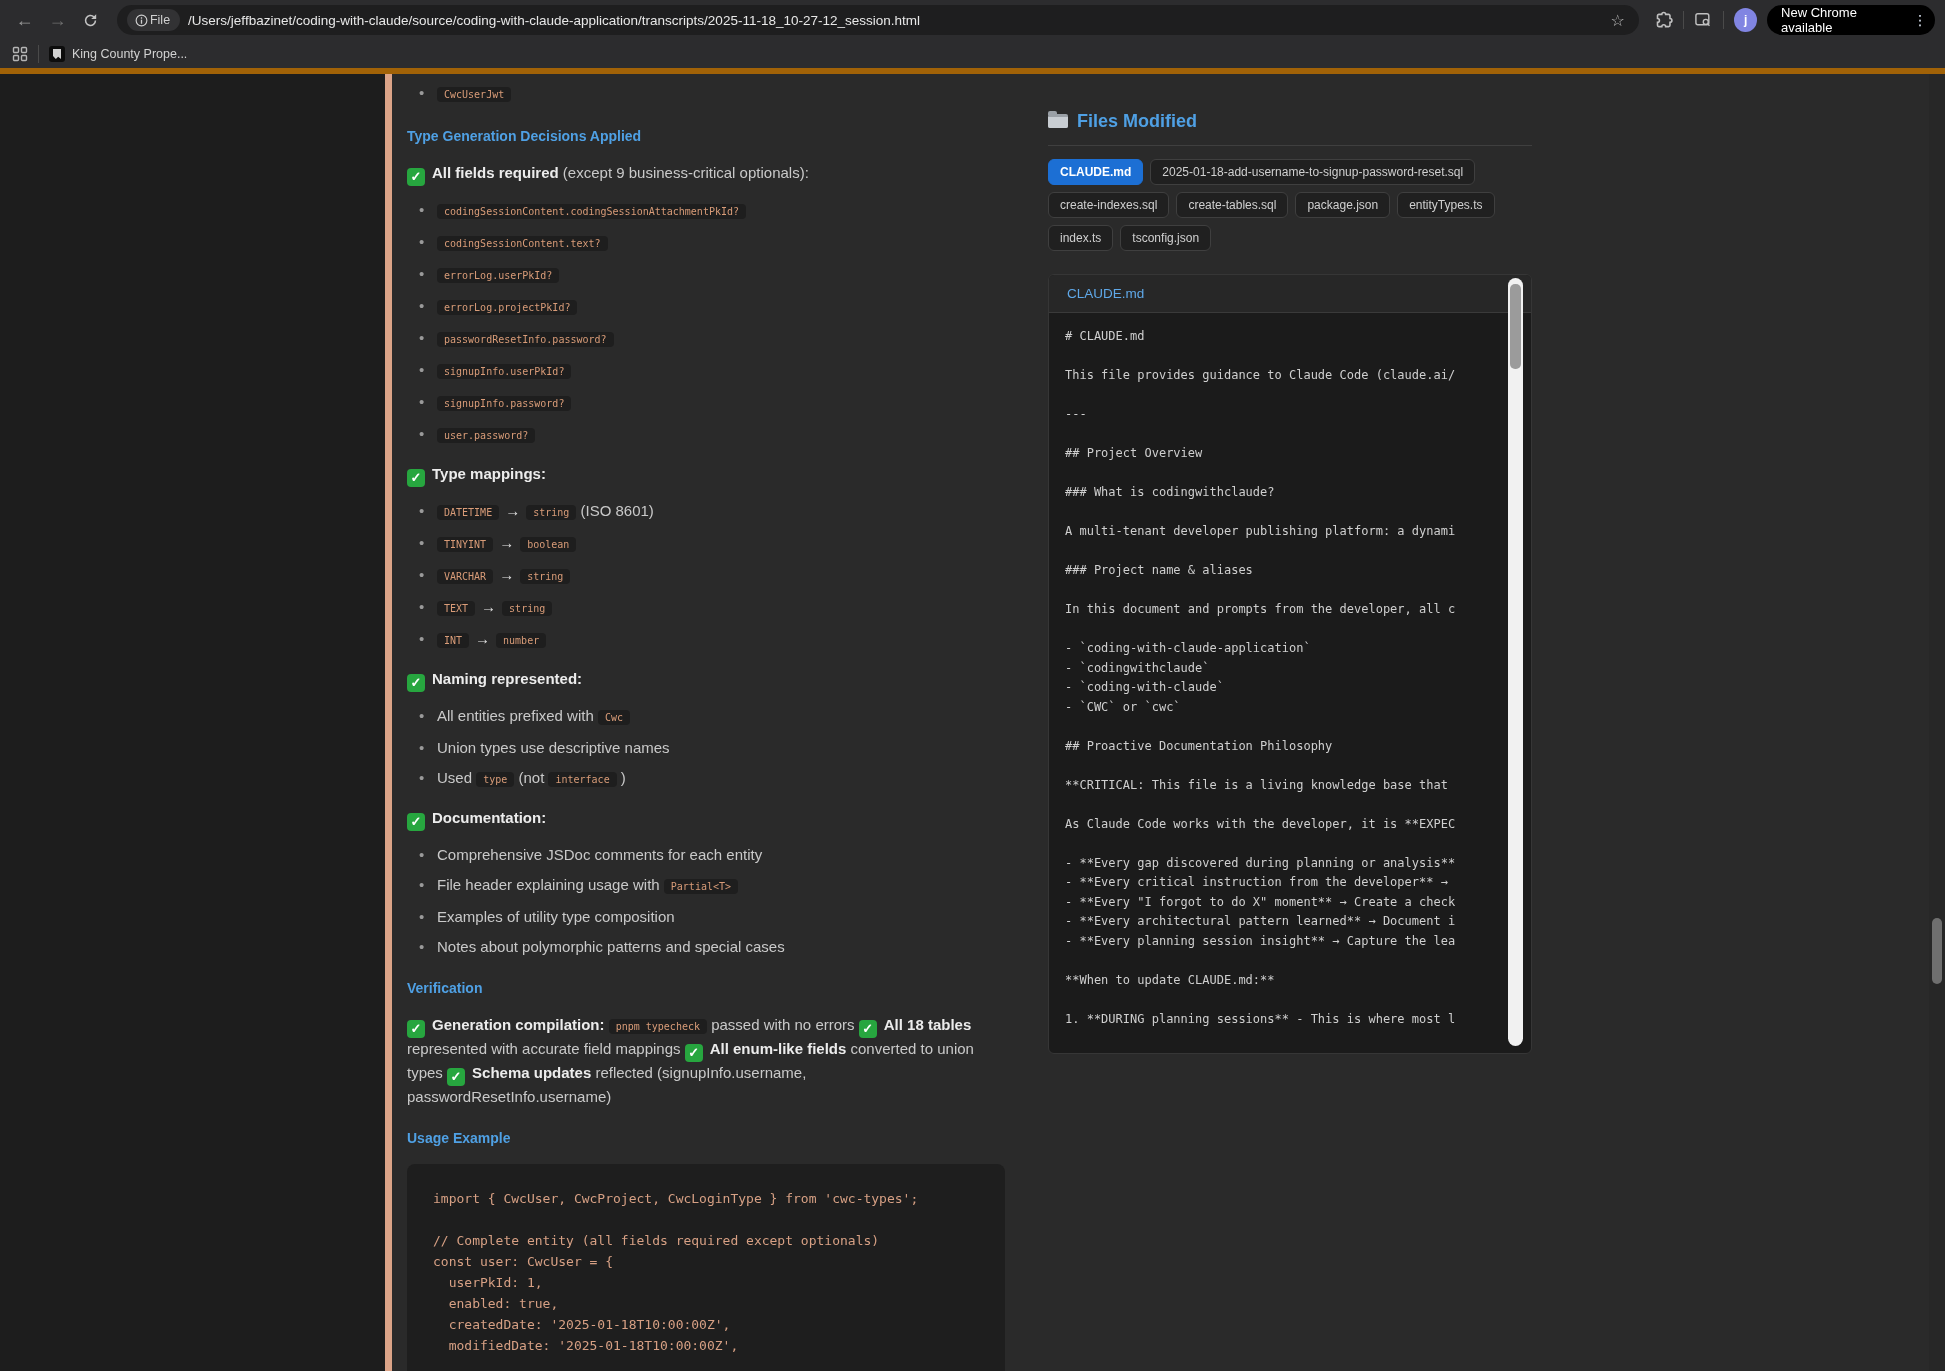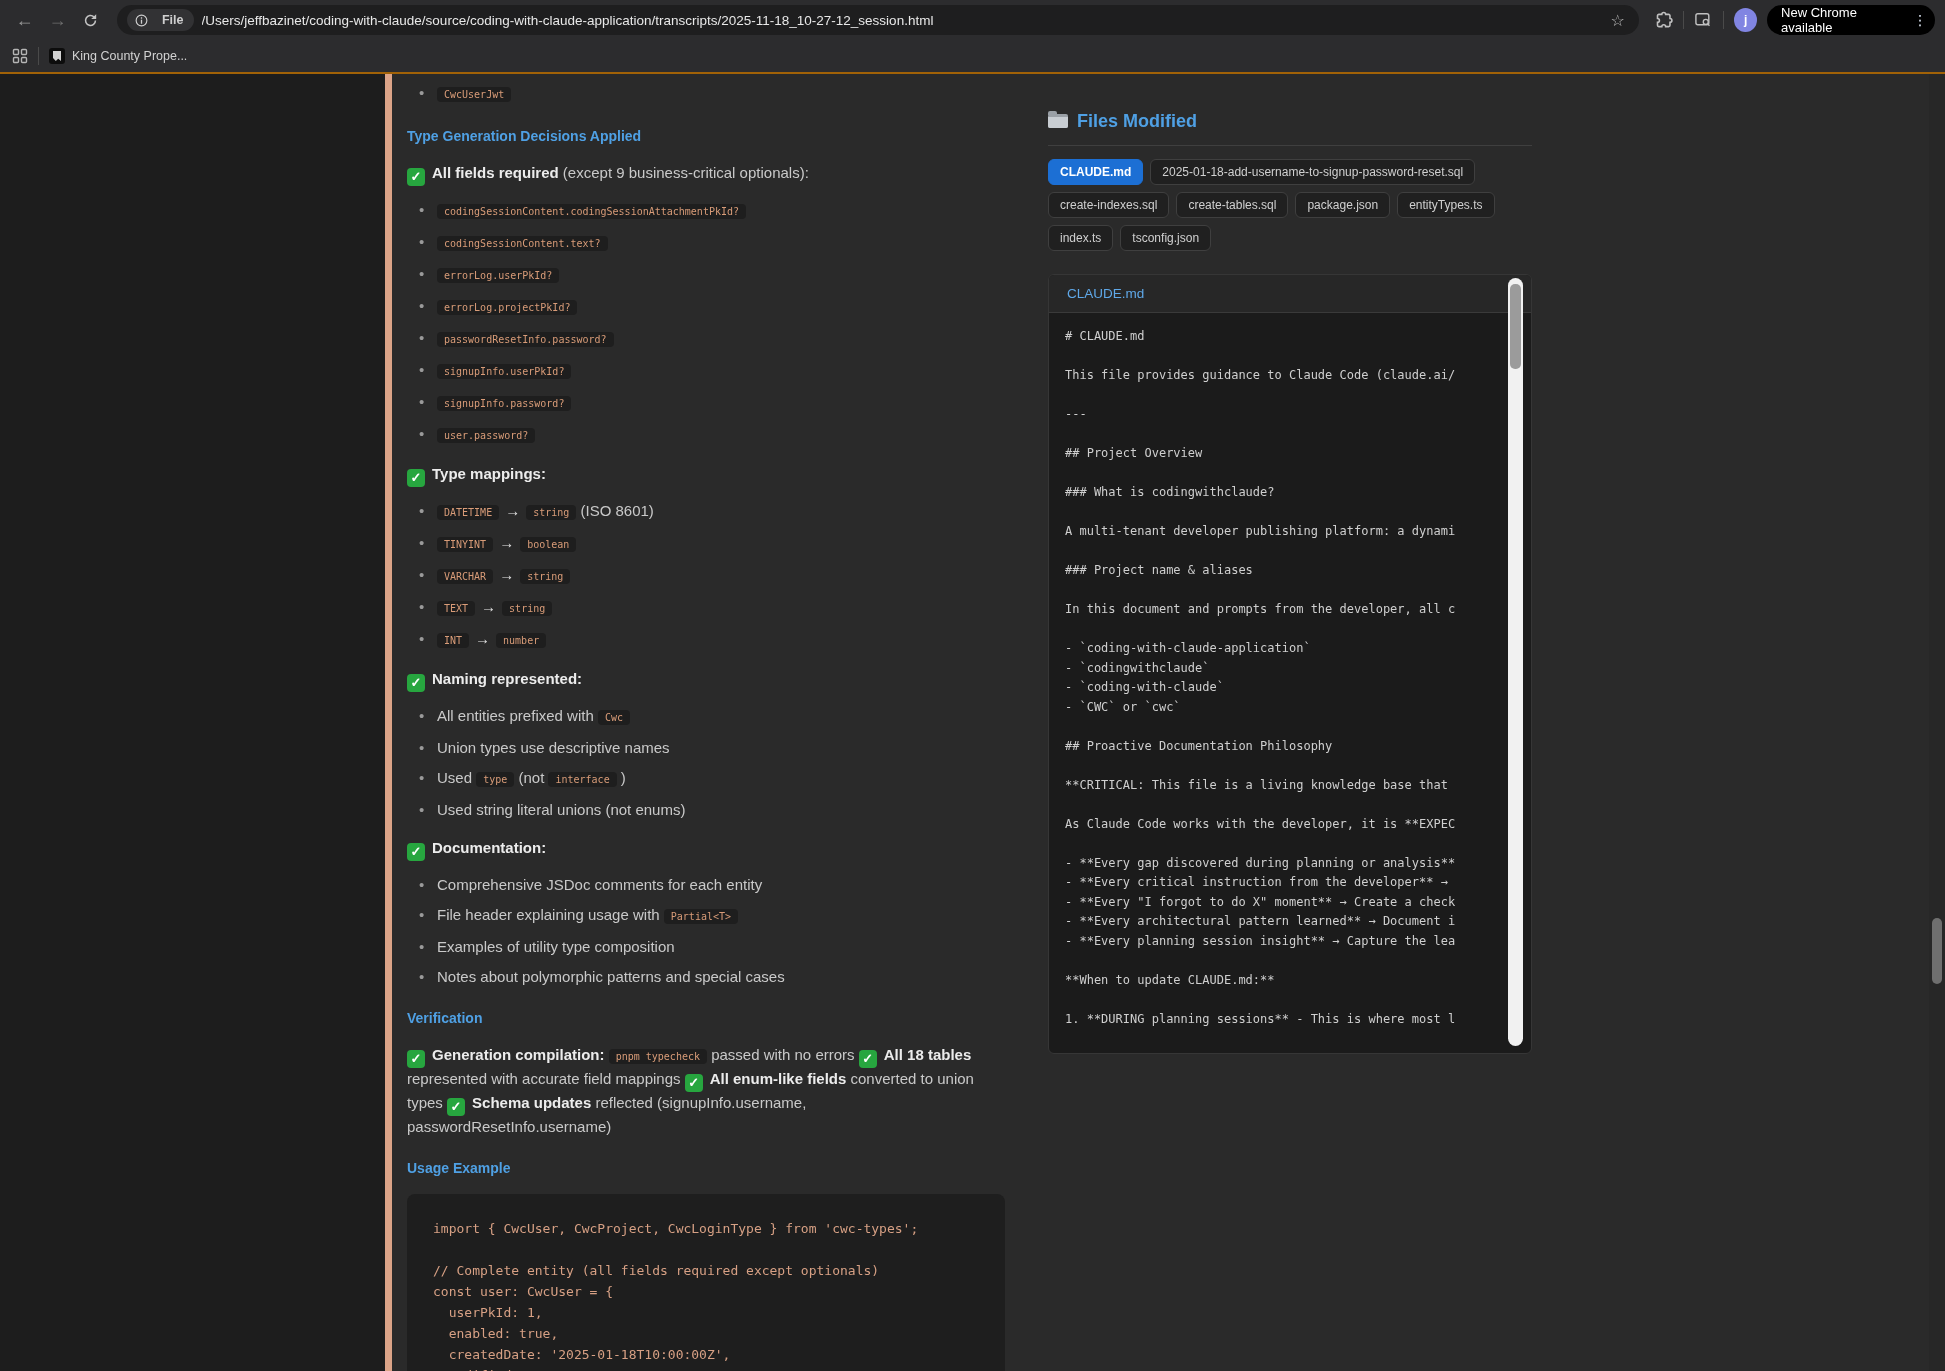--- a/index.html
+++ b/index.html
@@ -7,34 +7,34 @@
     font-family:"Liberation Sans", sans-serif; }
 
   
   .chrome { width:100%; background:#2c2c2e; }
   .toolbar { height:40px; display:flex; align-items:center; padding:0 10px; gap:4px; }
   .nav-btn { width:30px; height:30px; display:flex; align-items:center; justify-content:center;
     border-radius:50%; font-size:18px; color:#9a9a9a; }
   .nav-btn.fwd { color:#6e6e6e; }
   .omnibox { flex:0 0 auto; width:1522px; height:30px; margin-left:8px; background:#1e1e1f;
     border-radius:15px; display:flex; align-items:center; padding:0 10px; gap:8px; }
-  .scheme-chip { display:flex; align-items:center; gap:14px; background:#323234; border-radius:12px;
-    height:22px; padding:0 10px 0 8px; color:#cfcfcf; font-size:12.5px;font-weight:bold; }
+  .scheme-chip { display:flex; align-items:center; gap:2px; background:#323234; border-radius:12px;
+    height:22px; padding:0 10px 0 8px; color:#cfcfcf; font-size:12.5px; }
   .url { color:#e8e8e8; font-size:13.5px; white-space:nowrap; overflow:hidden; flex:1; }
   .star { color:#bdbdbd; font-size:16px; padding:0 4px; }
   .tb-right { display:flex; align-items:center; gap:10px; margin-left:12px; }
   .tb-sep { width:1px; height:18px; background:#4a4a4a; }
   .avatar { width:24px; height:24px; border-radius:50%; background:#8185e2; color:#fff;
     font-size:12px; font-weight:bold; display:flex; align-items:center; justify-content:center; }
   .update-pill { background:#000000; color:#fff; border-radius:15px; height:30px;
     display:flex; align-items:center; gap:8px; padding:0 8px 0 14px; font-size:13px; }
   .update-pill .dots { font-size:14px; color:#e8f1ff; letter-spacing:0; }
 
   .bookmarks { height:34px; display:flex; align-items:center; padding:0 12px; gap:10px;
-    background:#2c2c2e; box-shadow:0 1px 0 #151515 inset 0 0 0 0; border-bottom:2px solid #a16207;}
+    background:#2c2c2e; box-shadow:0 1px 0 #151515 inset 0 0 0 0; border-bottom:6px solid #a16207;}
   .bm-item { display:flex; align-items:center; gap:7px; color:#d2d2d2; font-size:12.5px; }
   .favicon { width:16px; height:16px; border-radius:3px; background:#0d0d0d; position:relative; overflow:hidden; }
   .favicon::after { content:""; position:absolute; left:4px; top:3px; width:8px; height:10px;
     background:#e8e8e8; clip-path:polygon(0 0,100% 0,100% 100%,65% 78%,35% 100%,0 70%); opacity:.9; }
   .bm-sep { width:1px; height:18px; background:#4a4a4a; }
 
   
   .page { position:relative; height:1297px; background:#1d1d1d; }
   .msg-card { margin-left:385px; height:100%; background:#2a2a2a; border-left:7px solid #dca488; }
   .page-inner { display:flex; gap:43px; padding:6px 413px 0 15px; }
@@ -195,21 +195,20 @@
         </ul>
 
         <p>
           <span class="check"></span><b>Naming represented:</b>
         </p>
 
         <ul class="md">
           <li><span>All entities prefixed with </span><code class="chip-code">Cwc</code></li>
           <li><span>Union types use descriptive names</span></li>
           <li><span>Used </span><code class="chip-code">type</code><span> (not </span><code class="chip-code">interface</code><span> )</span></li>
-          <li><span>Used string literal unions (not enums)</span></li>
         </ul>
 
         <p>
           <span class="check"></span><b>Documentation:</b>
         </p>
 
         <ul class="md">
           <li><span>Comprehensive JSDoc comments for each entity</span></li>
           <li><span>File header explaining usage with </span><code class="chip-code">Partial&lt;T&gt;</code></li>
           <li><span>Examples of utility type composition</span></li>

